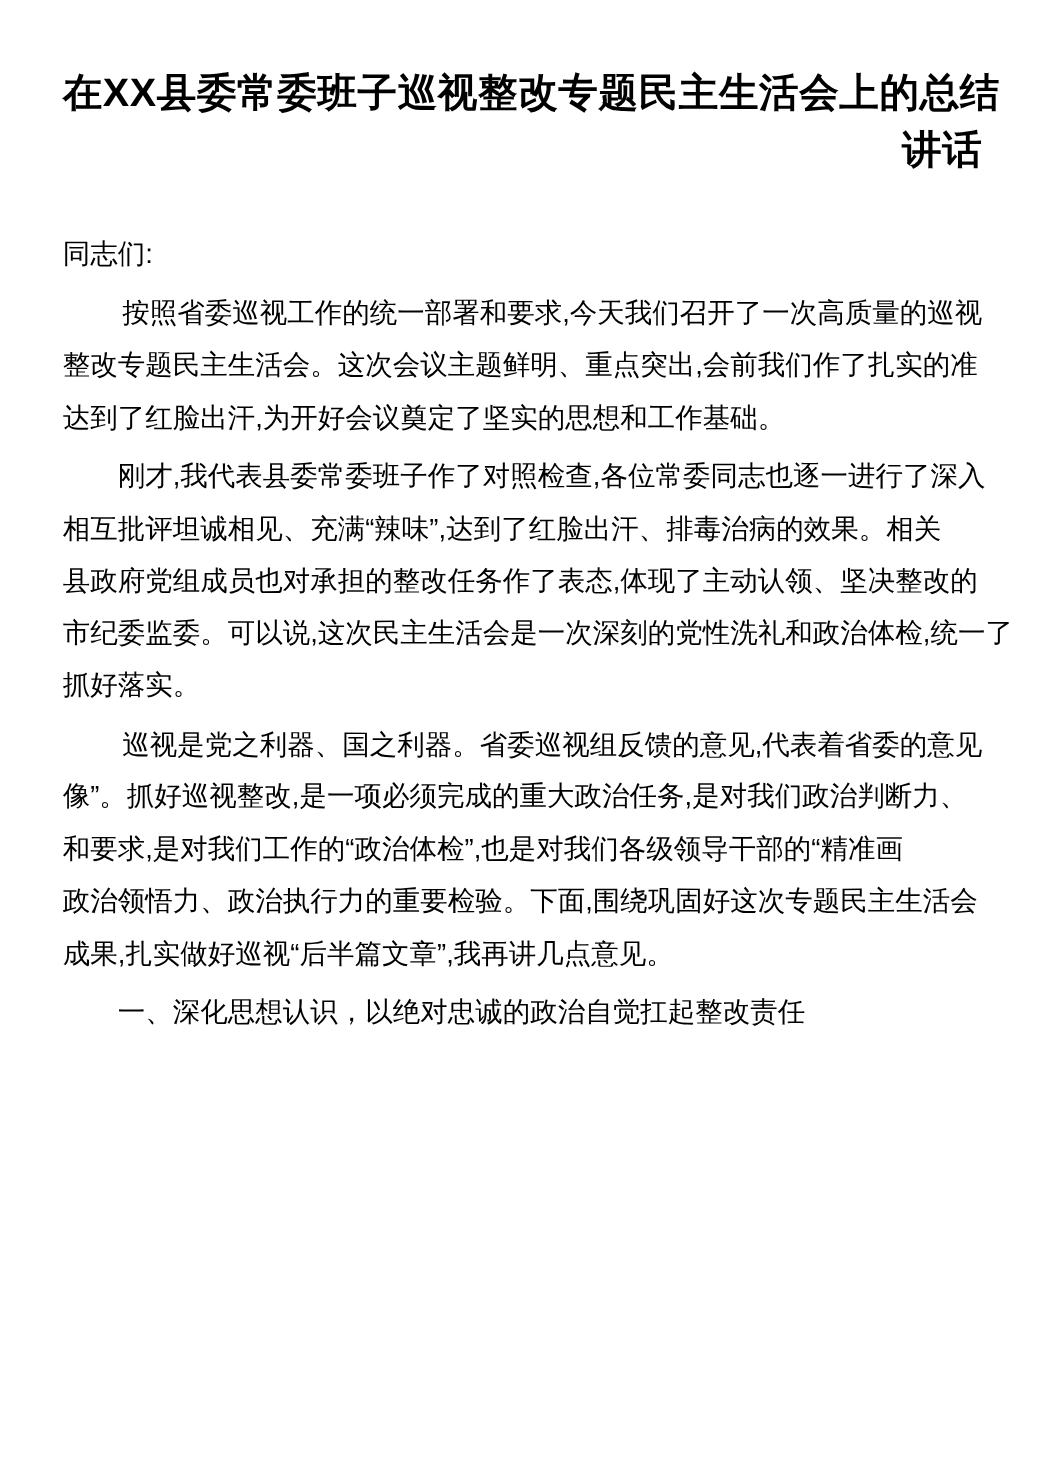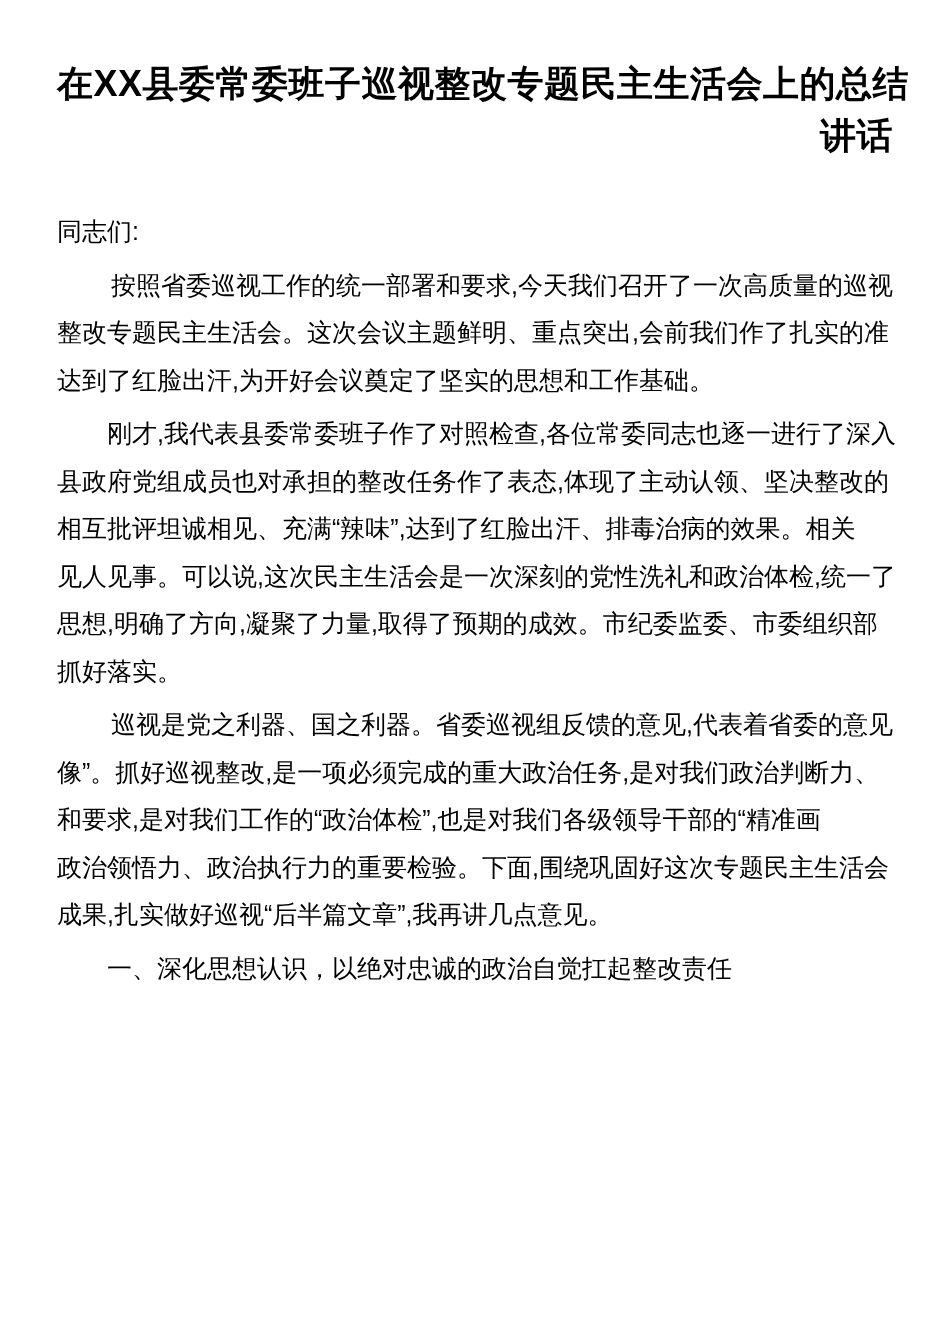--- a/index.html
+++ b/index.html
@@ -69,24 +69,23 @@
     <div class="salutation line">同志们:</div>
 
     <div>
         <div class="para">
           <div class="line">按照省委巡视工作的统一部署和要求,今天我们召开了一次高质量的巡视</div>
           <div class="line">整改专题民主生活会。这次会议主题鲜明、重点突出,会前我们作了扎实的准</div>
           <div class="line">达到了红脸出汗,为开好会议奠定了坚实的思想和工作基础。</div>
         </div>
         <div class="para">
           <div class="line">刚才,我代表县委常委班子作了对照检查,各位常委同志也逐一进行了深入</div>
+          <div class="line">相互批评坦诚相见、充满“辣味”,达到了红脸出汗、排毒治病的效果。相关</div>
           <div class="line">县政府党组成员也对承担的整改任务作了表态,体现了主动认领、坚决整改的</div>
-          <div class="line">相互批评坦诚相见、充满“辣味”,达到了红脸出汗、排毒治病的效果。相关</div>
-          <div class="line">见人见事。可以说,这次民主生活会是一次深刻的党性洗礼和政治体检,统一了</div>
-          <div class="line">思想,明确了方向,凝聚了力量,取得了预期的成效。市纪委监委、市委组织部</div>
+          <div class="line">市纪委监委。可以说,这次民主生活会是一次深刻的党性洗礼和政治体检,统一了</div>
           <div class="line">抓好落实。</div>
         </div>
         <div class="para">
           <div class="line">巡视是党之利器、国之利器。省委巡视组反馈的意见,代表着省委的意见</div>
           <div class="line">像”。抓好巡视整改,是一项必须完成的重大政治任务,是对我们政治判断力、</div>
           <div class="line">和要求,是对我们工作的“政治体检”,也是对我们各级领导干部的“精准画</div>
           <div class="line">政治领悟力、政治执行力的重要检验。下面,围绕巩固好这次专题民主生活会</div>
           <div class="line">成果,扎实做好巡视“后半篇文章”,我再讲几点意见。</div>
         </div>
       </div>

